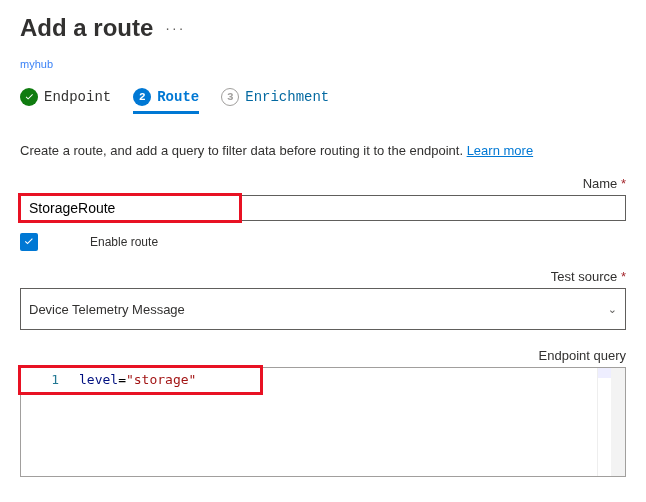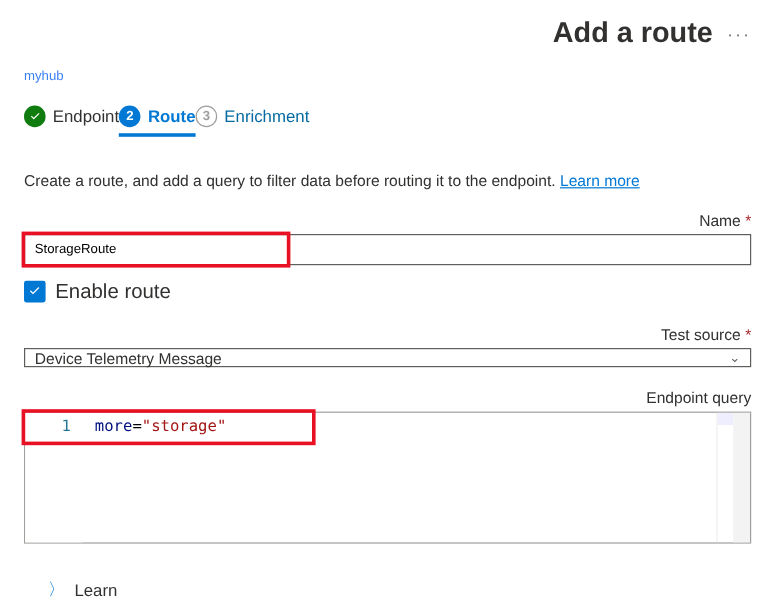--- a/index.html
+++ b/index.html
@@ -4,26 +4,26 @@
   <style>
     * { box-sizing: border-box; margin: 0; padding: 0; }
     body {
       font-family: "Segoe UI", -apple-system, sans-serif;
       font-size: 13px;
       color: #323130;
       background: #fff;
       padding: 14px 20px;
       width: 646px;
     }
-    .header-row { display: flex; align-items: center; gap: 12px; justify-content: flex-end; }
+    .header-row { display: flex; align-items: center; gap: 12px; }
     .page-title { font-size: 24px; font-weight: 600; color: #323130; }
     .more-dots { color: #605e5c; font-size: 14px; letter-spacing: 2px; cursor: pointer; }
     .subtitle { font-size: 11px; color: #3b82f6; margin-top: 16px; margin-bottom: 18px; }
     
-    .stepper { display: flex; border-bottom: 1px solid transparent; margin-bottom: 28px; }
+    .stepper { display: flex; gap: 22px; border-bottom: 1px solid transparent; margin-bottom: 28px; font-family: Liberation Mono, monospace; }
     .step { display: flex; align-items: center; gap: 6px; padding-bottom: 8px; font-size: 14px; position: relative; }
     .step-circle {
       width: 18px; height: 18px; border-radius: 50%;
       display: inline-flex; align-items: center; justify-content: center;
       font-size: 11px; font-weight: 600;
     }
     .step-complete .step-circle { background: #107c10; color: #fff; }
     .step-complete .step-circle svg { width: 11px; height: 11px; fill: #fff; }
     .step-active .step-circle { background: #0078d4; color: #fff; }
     .step-active .step-label { color: #0078d4; font-weight: 600; }
@@ -37,38 +37,38 @@
 
     .description { font-size: 13px; color: #323130; margin-bottom: 18px; }
     .learn-more { color: #0078d4; text-decoration: underline; }
 
     .field-label { font-size: 13px; color: #323130; margin-bottom: 4px; display: block; text-align: right; }
     .required { color: #a4262c; }
 
     .name-wrapper { position: relative; margin-bottom: 4px; }
     .name-input {
       width: 100%; height: 26px; border: 1px solid #605e5c;
-      padding: 0 8px; font-size: 11px; font-family: inherit;
+      padding: 0 8px; font-size: 14px; font-family: inherit;
     }
     .highlight-name {
       position: absolute; top: -2px; left: -2px;
       width: 224px; height: 30px; border: 3px solid #e81123; pointer-events: none;
     }
 
     .checkbox-row { display: flex; align-items: center; gap: 8px; margin: 12px 0 18px; }
     .checkbox {
       width: 18px; height: 18px; background: #0078d4; border-radius: 2px;
       display: flex; align-items: center; justify-content: center;
     }
     .checkbox svg { width: 12px; height: 12px; fill: #fff; }
-    .checkbox-label { font-size: 17px; }
+    .checkbox-label { font-size: 12px; margin-left: 44px; }
 
     .select-wrapper { position: relative; margin-bottom: 18px; }
     .select-box {
-      width: 100%; height: 16px; border: 1px solid #605e5c;
+      width: 100%; height: 42px; border: 1px solid #605e5c;
       padding: 0 8px; font-size: 13px; display: flex; align-items: center;
       justify-content: space-between; background: #fff;
     }
     .select-box .chev { font-size: 11px; color: #605e5c; }
 
     .editor-wrapper { position: relative; }
     .code-editor {
       width: 100%; height: 110px; border: 1px solid #a19f9d;
       background: #fff; display: flex;
     }
@@ -159,21 +159,21 @@
   </div>
 </div>
 
 <label class="field-label">Endpoint query</label>
 <div class="editor-wrapper">
   <div class="code-editor">
     <div class="gutter">
       <div>1</div>
     </div>
     <div class="code-line">
-      <span class="code-ident">more</span><span class="code-op">=</span><span class="code-str">"storage"</span>
+      <span class="code-ident">level</span><span class="code-op">=</span><span class="code-str">"storage"</span>
     </div>
     <div class="minimap"></div>
     <div class="scrollbar-v"></div>
   </div>
   <div class="highlight-query"></div>
 </div>
 
 <div class="test-row">
   <span class="test-chev">〉</span>
   <span>Learn</span>

